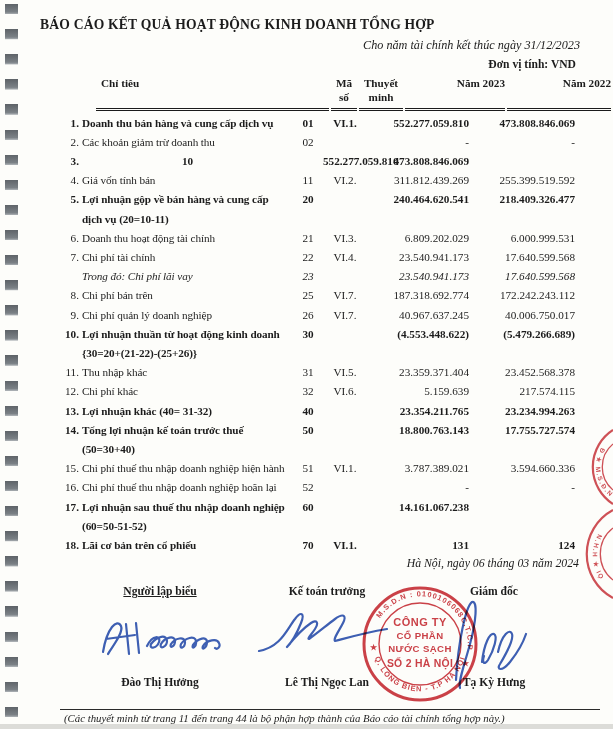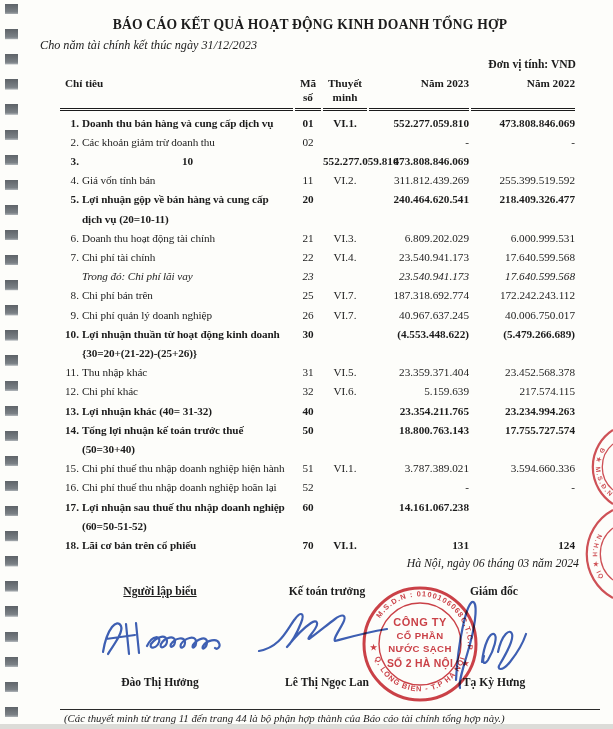--- a/index.html
+++ b/index.html
@@ -15,36 +15,36 @@
     overflow:hidden;margin:0 auto;
   }
   
   .holes{
     position:absolute;left:5px;top:4px;width:13px;height:716px;
     background:repeating-linear-gradient(180deg,
       #5e6368 0px,#7b8186 8px,#a8adb1 10px,
       rgba(0,0,0,0) 10.5px,rgba(0,0,0,0) 25.1px);
   }
   .title{
-    position:absolute;top:17px;left:40px;width:540px;text-align:center;
+    position:absolute;top:17px;left:40px;width:540px;
     font-weight:bold;font-size:13.6px;letter-spacing:.2px;
   }
   .subtitle{
-    position:absolute;top:38px;left:40px;width:540px;text-align:left;
+    position:absolute;top:38px;left:40px;width:540px;text-align:right;
     font-style:italic;font-size:12.2px;
   }
   .unit-note{position:absolute;top:58px;right:37px;font-size:11.6px;font-weight:bold;}
 
   
   .rpt{position:absolute;top:77px;left:60px;width:517px;font-size:11.2px;}
   .grid{
     display:grid;grid-template-columns:20px 211px 26px 44px 100px 104px;
     column-gap:2px;align-items:start;
   }
-  .thead{font-weight:bold;line-height:13.8px;}
+  .thead{font-weight:bold;line-height:13.8px;margin-left:36px;}
   .hcell{border-bottom:3px double #1b1b1b;padding-bottom:3px;align-self:stretch;}
   .h-item{grid-column:1 / 3;padding-left:5px;}
   .h-code,.h-note{text-align:center;white-space:pre-line;}
   .h-y{text-align:right;}
   .tbody{margin-top:3px;}
   .row{line-height:19.2px;}
   .c-no{text-align:right;padding-right:1px;}
   .c-label{white-space:pre-line;letter-spacing:-0.1px;}
   .c-code{text-align:center;}
   .c-note{text-align:center;}

